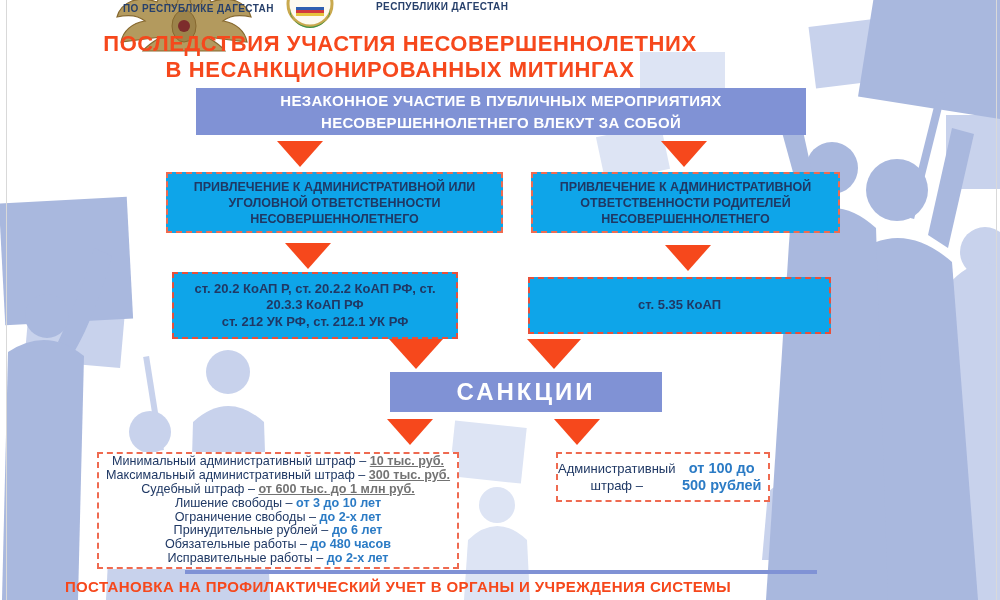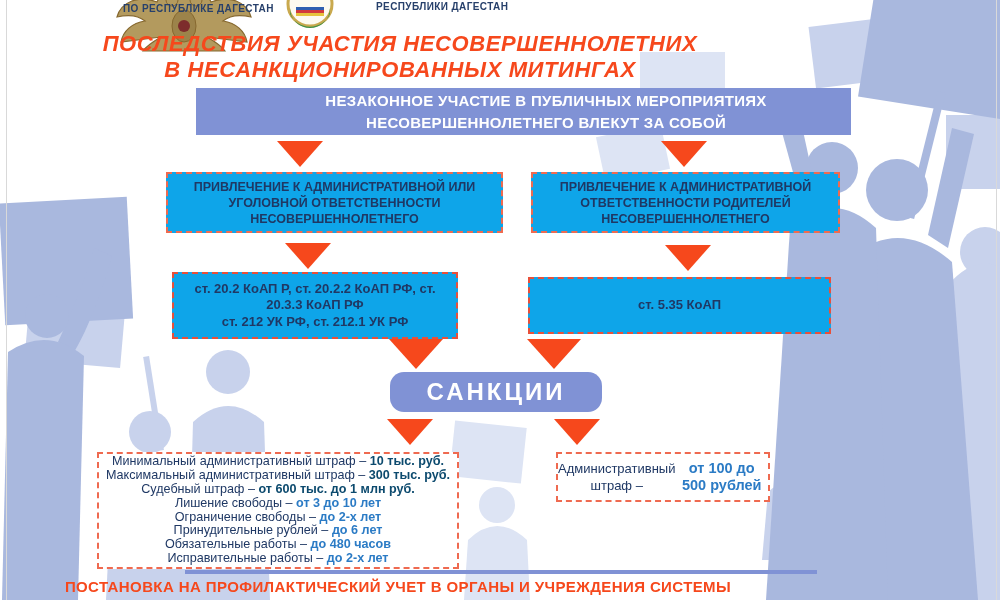--- a/index.html
+++ b/index.html
@@ -14,28 +14,28 @@
   #bg-silhouettes{position:absolute;left:0;top:0;width:1000px;height:600px;z-index:0;}
   .edge-line{position:absolute;top:0;width:1px;height:600px;background:#d9d9d9;z-index:5;}
   
   .org-caption{
     position:absolute;z-index:3;color:#27406b;font-weight:bold;
     font-size:10px;letter-spacing:.4px;white-space:nowrap;
   }
   
   #page-title{
     position:absolute;left:0;top:31px;width:800px;text-align:center;z-index:3;
-    color:#F6481C;font-weight:bold;font-size:22px;line-height:26px;letter-spacing:.6px;font-style:italic;
+    color:#F6481C;font-weight:bold;font-size:22px;line-height:26px;letter-spacing:.6px;
   }
   
   #lead-banner{
     position:absolute;left:196px;top:88px;width:610px;height:47px;z-index:3;
     background:#8092D5;color:#ffffff;font-weight:bold;font-size:15px;line-height:22px;
     display:flex;flex-direction:column;align-items:center;justify-content:center;
-    text-align:center;letter-spacing:.3px;padding-left:45px;
+    text-align:center;letter-spacing:.3px;
   }
   
   .arr{
     position:absolute;width:0;height:0;z-index:3;
     border-left:23px solid transparent;border-right:23px solid transparent;
     border-top:26px solid #F6481C;
   }
   .arr-lg{
     border-left:27px solid transparent;border-right:27px solid transparent;
     border-top:30px solid #F6481C;
@@ -44,33 +44,33 @@
   .dash-box{
     position:absolute;z-index:3;background:#0ea5e9;
     border:2px dashed #EF6A50;
     display:flex;align-items:center;justify-content:center;flex-direction:column;
     text-align:center;color:#1F3864;font-weight:bold;font-size:12.5px;line-height:16px;
     padding:4px 10px;box-sizing:border-box;
   }
   .articles{border-color:#E8503A;font-size:13px;line-height:16.5px;color:#203864;text-align:center;}
   
   #sanctions-banner{
-    position:absolute;left:390px;top:372px;width:212px;height:40px;z-index:3;
+    position:absolute;left:390px;top:372px;width:272px;height:40px;z-index:3;
     background:#8092D5;color:#ffffff;font-weight:bold;font-size:24px;letter-spacing:3px;
-    display:flex;align-items:center;justify-content:center;border-radius:14px;
+    display:flex;align-items:center;justify-content:center;
   }
   
   #sanctions-list{
     position:absolute;left:97px;top:452px;width:362px;height:117px;z-index:3;
     background:#ffffff;border:2px dashed #EF6A50;box-sizing:border-box;
     display:flex;flex-direction:column;align-items:center;justify-content:center;
     font-size:12.6px;line-height:13.9px;text-align:center;color:#1F3864;
   }
   .li-val{font-weight:bold;}
-  .li-val[data-color="red"]{color:#0c4a6e;}
+  .li-val[data-color="red"]{color:#737373;text-decoration:underline;}
   .li-val[data-color="blue"]{color:#2B7BC5;}
   #fine-box{
     position:absolute;left:556px;top:452px;width:214px;height:50px;z-index:3;
     background:#ffffff;border:2px dashed #EF6A50;box-sizing:border-box;
     display:flex;align-items:center;justify-content:center;
     text-align:center;color:#1F3864;font-size:13px;line-height:17px;
   }
   #fine-box .li-val{font-size:14.5px;}
   
   #footer-divider{

